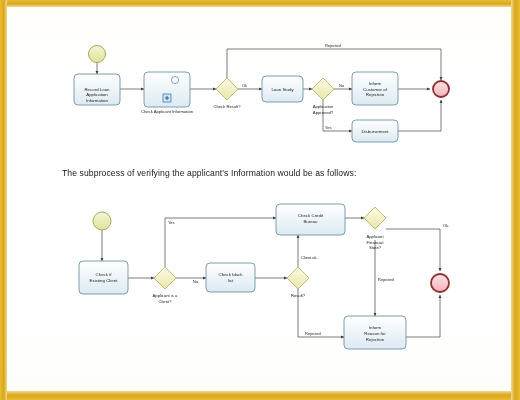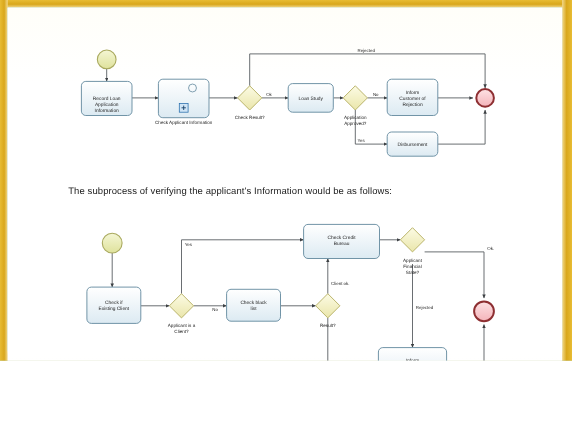--- a/index.html
+++ b/index.html
@@ -3,22 +3,22 @@
 <meta charset="utf-8">
 <style>
   html, body {
     margin: 0;
     padding: 0;
     background: #ffffff;
   }
   #page {
     position: relative;
     width: 520px;
-    height: 328px;
-    background: #7dd3fc;
+    height: 400px;
+    background: #ef4444;
     box-sizing: border-box;
     overflow: hidden;
     font-family: "Liberation Sans", sans-serif;
   }
   .frame-border {
     position: absolute;
     background: #e0b020;
   }
   .frame-top    { left: 0; top: 0; width: 520px; height: 7px;
                   background: linear-gradient(180deg,#e8bc33 0%, #d9a71c 55%, #f2d98c 100%); }

